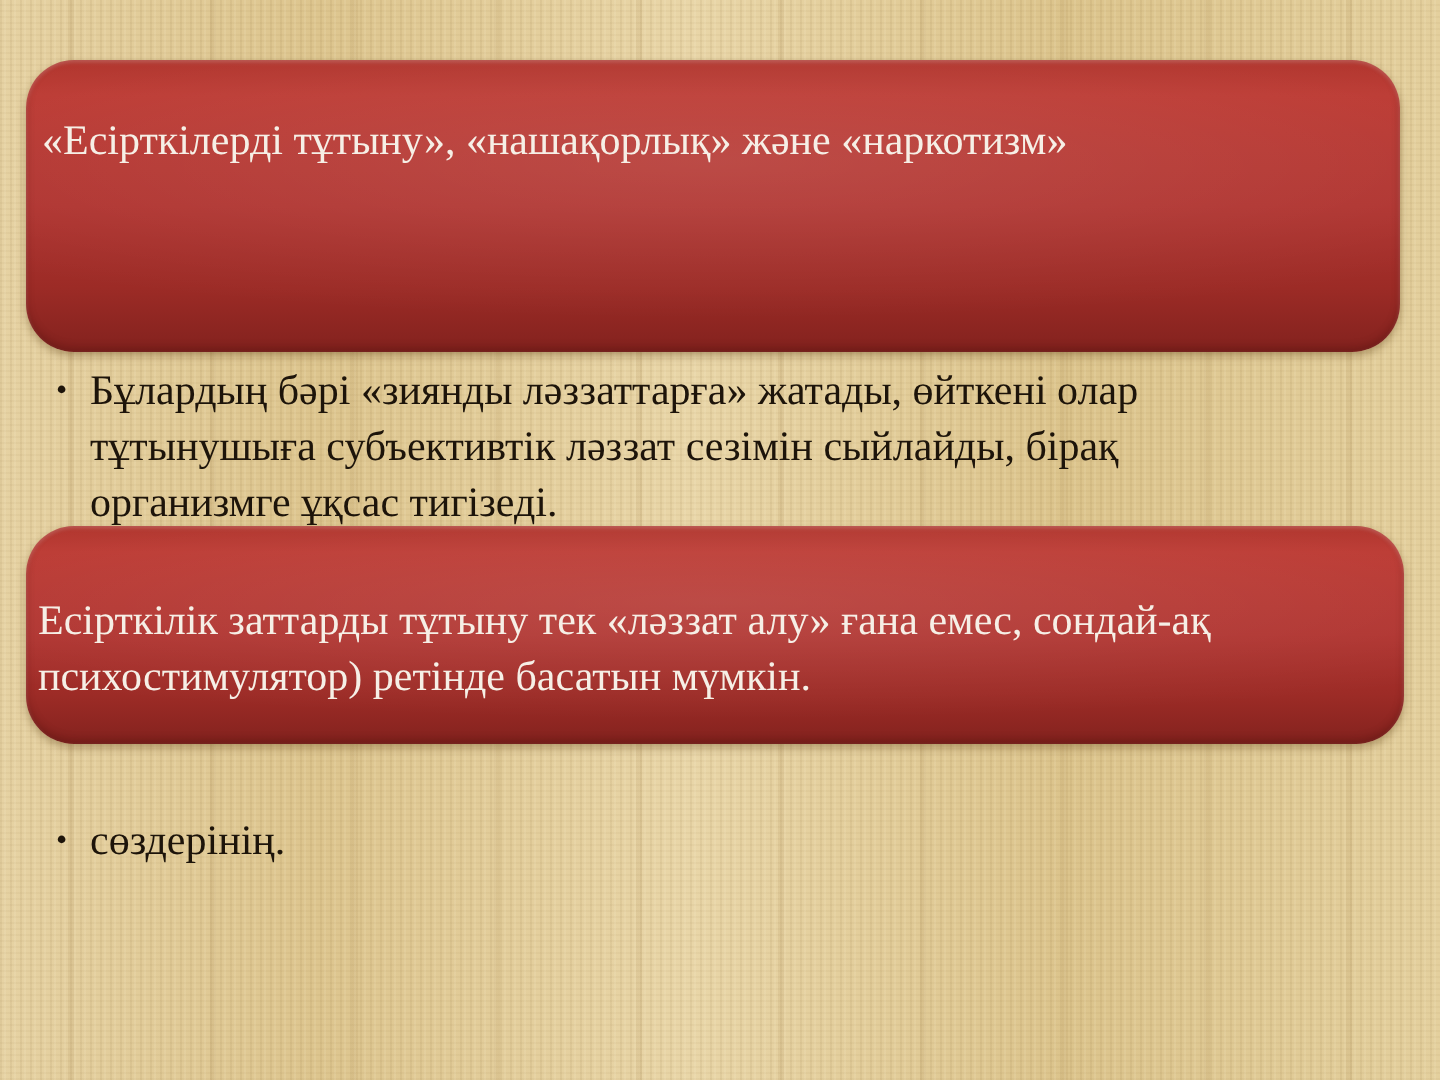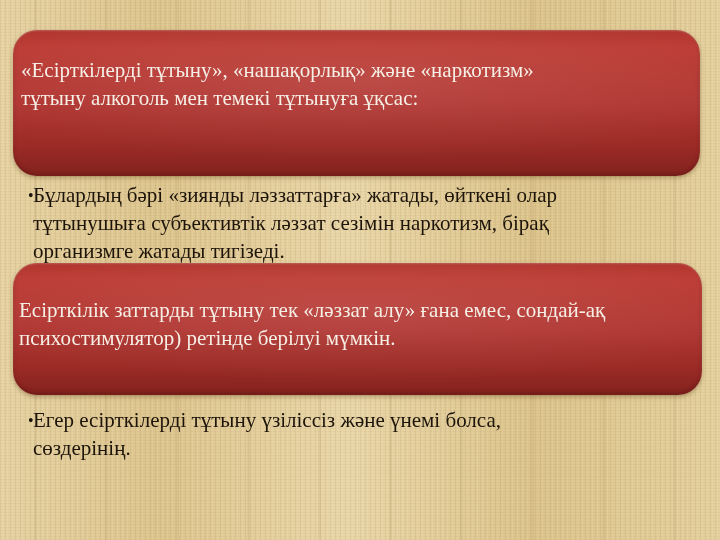--- a/index.html
+++ b/index.html
@@ -20,62 +20,60 @@
     box-sizing:border-box;
     border-radius:24px;
     color:#f6efe6;
     font-size:21px;line-height:28px;
     background:
       radial-gradient(120% 90% at 50% 35%, rgba(255,255,255,0.10), rgba(255,255,255,0) 60%),
       linear-gradient(180deg,#b0342c 0%, #bc3a33 12%, #b03430 50%, #9c2b26 78%, #83221e 100%);
     box-shadow: 0 2px 4px rgba(80,50,10,0.35), inset 0 1px 2px rgba(255,255,255,0.22), inset 0 -2px 4px rgba(60,10,8,0.30);
   }
   .panel-1{top:30px;width:687px;height:146px;padding:26px 24px 0 8px;}
-  .panel-2{top:263px;width:689px;height:132px;padding:33px 16px 0 6px;}
+  .panel-2{top:263px;width:689px;height:109px;padding:33px 16px 0 6px;}
   .pline{margin:0;white-space:nowrap;}
   .bullet{
     position:absolute;left:28px;
     color:#1d140a;
     font-size:21px;line-height:28px;
   }
   .bullet-1{top:181px;}
   .bullet-2{top:406px;}
   .glyph{
     position:absolute;left:0;top:1px;
     font-size:16px;line-height:28px;
     color:#1d140a;
   }
-  .btext{margin-left:5px;}
+  .btext{margin-left:17px;}
   .btext p{margin:0;white-space:nowrap;}
 </style>
 </head>
 <body>
 
 <div id="slide">
 
   <div class="panel panel-1">
     <p class="pline">«Есірткілерді тұтыну», «нашақорлық» және «наркотизм»</p>
-    <p class="pline">тұтыну алкоголь мен темекі тұтынуға ұқсас:</p>
   </div>
 
   <div class="bullet bullet-1">
     <span class="glyph">•</span>
     <div class="btext">
       <p>Бұлардың бәрі «зиянды ләззаттарға» жатады, өйткені олар</p>
-      <p>тұтынушыға субъективтік ләззат сезімін наркотизм, бірақ</p>
-      <p>организмге жатады тигізеді.</p>
+      <p>тұтынушыға субъективтік ләззат сезімін сыйлайды, бірақ</p>
+      <p>организмге ұқсас тигізеді.</p>
     </div>
   </div>
 
   <div class="panel panel-2">
     <p class="pline">Есірткілік заттарды тұтыну тек «ләззат алу» ғана емес, сондай-ақ</p>
-    <p class="pline">психостимулятор) ретінде берілуі мүмкін.</p>
+    <p class="pline">психостимулятор) ретінде басатын мүмкін.</p>
   </div>
 
   <div class="bullet bullet-2">
     <span class="glyph">•</span>
     <div class="btext">
-      <p>Егер есірткілерді тұтыну үзіліссіз және үнемі болса,</p>
       <p>сөздерінің.</p>
     </div>
   </div>
 
 </div>
 
 </body></html>

